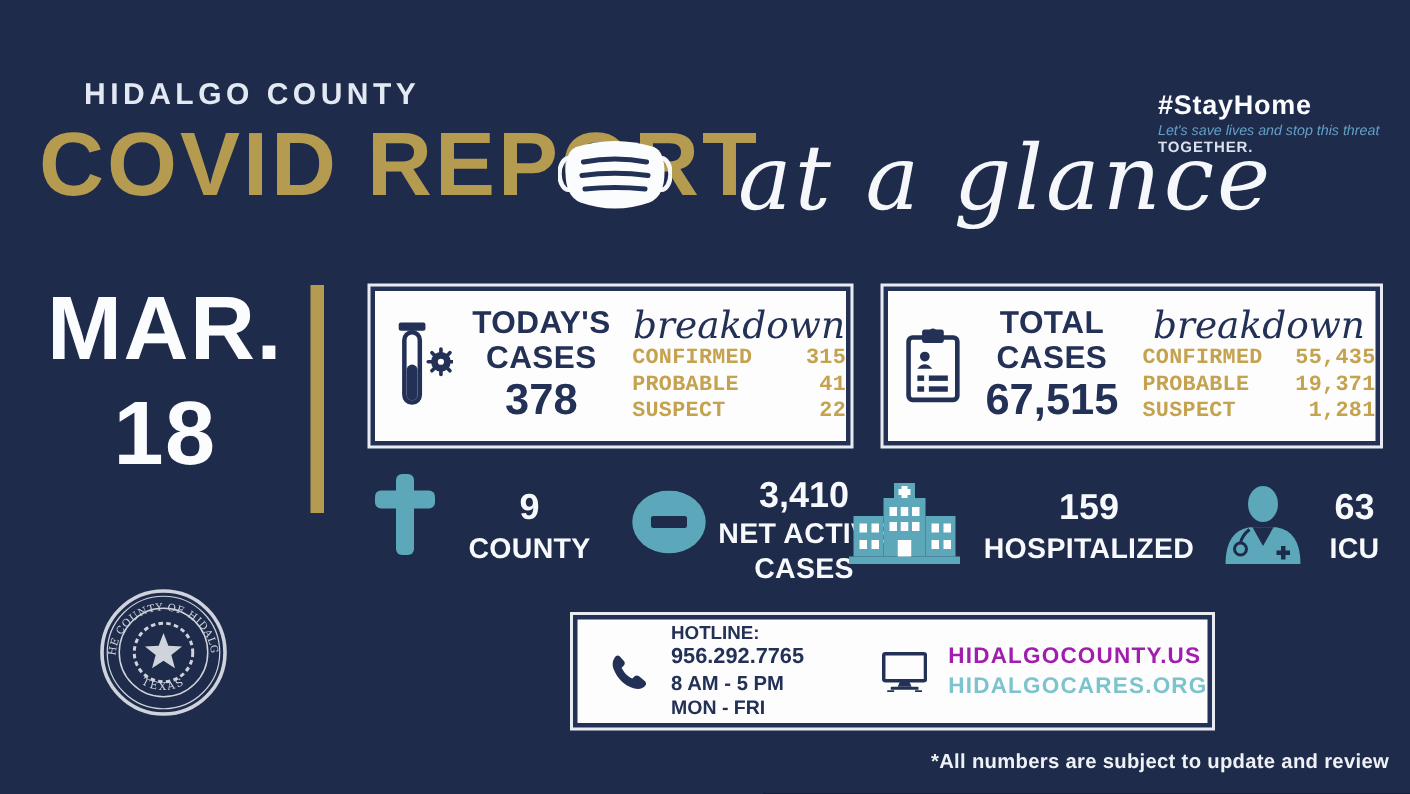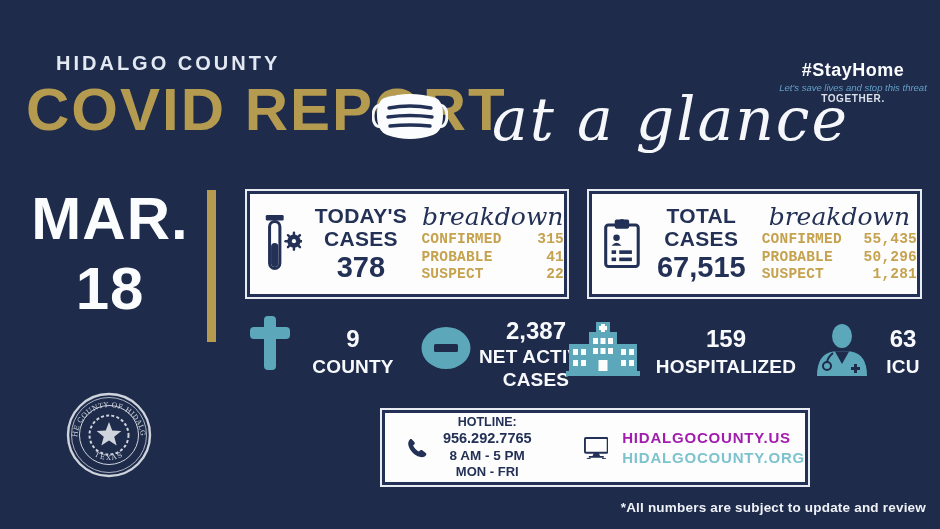--- a/index.html
+++ b/index.html
@@ -13,21 +13,21 @@
 
   
   .county-name { left:56px; top:52px; font-size:20px; font-weight:bold;
     letter-spacing:3px; color:#e3e9f2; }
   .main-title { left:26px; top:80px; font-size:60px; line-height:1;
     font-weight:bold; letter-spacing:2px; color:#b59b50; }
   .tagline { left:492px; top:84px; font-size:60px; color:#f5f7fa;
     font-family:"DejaVu Serif", serif; font-style:italic; letter-spacing:2px; }
   .mask-icon { left:372px; top:86px; }
 
-  .stayhome { left:772px; top:60px; width:162px; text-align:center; }
+  .stayhome { left:772px; top:60px; width:162px; text-align:left; }
   .stayhome-tag { font-size:18px; font-weight:bold; color:#fbfcfe; letter-spacing:0.5px; }
   .stayhome-sub { font-size:9.5px; font-style:italic; color:#64a0c8; margin-top:1px; }
   .stayhome-together { font-size:10px; font-weight:bold; color:#d9e1ec; letter-spacing:0.6px; }
 
   
   .date-block { left:12px; top:184px; width:196px; text-align:center;
     color:#fbfcfe; font-weight:bold; font-size:60px; line-height:1.17; letter-spacing:1px; }
   .gold-bar { left:207px; top:190px; width:9px; height:152px; background:#b59b50; }
 
   
@@ -57,21 +57,21 @@
   .stat-net    { left:474px; top:316px; width:124px; line-height:1.22; }
   .stat-hosp   { left:644px; top:324px; width:164px; }
   .stat-icu    { left:874px; top:324px; width:58px; }
   .cross-pos    { left:250px; top:316px; }
   .minus-pos    { left:421px; top:327px; }
   .hospital-pos { left:566px; top:322px; }
   .doctor-pos   { left:814px; top:324px; }
 
   
   .card-hotline { left:382px; top:410px; width:426px; height:75px; padding-left:22px; }
-  .hotline-text { width:142px; margin-left:16px; text-align:center;
+  .hotline-text { width:142px; margin-left:16px; 
     color:#233156; font-weight:bold; line-height:1.22; }
   .hotline-title { font-size:12.5px; }
   .hotline-phone { font-size:14.5px; }
   .hotline-hours { font-size:13.5px; }
   .hotline-days  { font-size:13px; }
   .monitor-pos { margin-left:52px; }
   .sites { margin-left:14px; line-height:1.3; }
   .site-primary { font-size:15px; font-weight:bold; color:#a21caf; letter-spacing:0.8px; }
   .site-secondary { font-size:15px; font-weight:bold; color:#7cc3cd; letter-spacing:0.8px; }
 
@@ -164,21 +164,21 @@
       <div class="case-value">67,515</div>
     </div>
     <div class="breakdown">
       <div class="breakdown-title">breakdown</div>
       <div class="bk-row">
         <span>CONFIRMED</span>
         <span>55,435</span>
       </div>
       <div class="bk-row">
         <span>PROBABLE</span>
-        <span>50,296</span>
+        <span>19,371</span>
       </div>
       <div class="bk-row">
         <span>SUSPECT</span>
         <span>1,281</span>
       </div>
     </div>
   </div>
 
   <svg class="abs cross-pos" width="40" height="54" viewBox="0 0 40 54">
     <rect x="14" y="0" width="12" height="54" rx="4" fill="#5ca7b9"></rect>
@@ -188,21 +188,21 @@
     <div class="stat-value">9</div>
     <div class="stat-label">COUNTY</div>
 
   </div>
 
   <svg class="abs minus-pos" width="50" height="42" viewBox="0 0 50 42">
     <ellipse cx="25" cy="21" rx="24.5" ry="21" fill="#5ca7b9"></ellipse>
     <rect x="13" y="17" width="24" height="8" rx="1.5" fill="#1e2b4b"></rect>
   </svg>
   <div class="abs stat-text stat-net">
-    <div class="stat-value">2,387</div>
+    <div class="stat-value">3,410</div>
     <div class="stat-label">NET ACTIVE</div>
     <div class="stat-label">CASES</div>
   </div>
 
   <svg class="abs hospital-pos" width="74" height="54" viewBox="0 0 74 54">
     <rect x="0" y="49" width="74" height="5" fill="#5ca7b9"></rect>
     <rect x="3" y="22" width="20" height="27" fill="#5ca7b9"></rect>
     <rect x="51" y="22" width="20" height="27" fill="#5ca7b9"></rect>
     <rect x="23" y="10" width="28" height="39" fill="#5ca7b9"></rect>
     <rect x="30" y="0" width="14" height="12" fill="#5ca7b9"></rect>
@@ -259,21 +259,21 @@
     </div>
     <svg class="monitor-pos" width="52" height="46" viewBox="0 0 52 46">
       <rect x="2" y="2" width="48" height="31" rx="2" fill="#fdfdfd" stroke="#233156" stroke-width="4"></rect>
       <polygon points="21,33 31,33 34,40 18,40" fill="#233156"></polygon>
       <rect x="10" y="40" width="32" height="3.5" rx="1" fill="#233156"></rect>
       <rect x="6" y="44" width="8" height="2" fill="#233156"></rect>
       <rect x="38" y="44" width="8" height="2" fill="#233156"></rect>
     </svg>
     <div class="sites">
       <div class="site-primary">HIDALGOCOUNTY.US</div>
-      <div class="site-secondary">HIDALGOCOUNTY.ORG</div>
+      <div class="site-secondary">HIDALGOCARES.ORG</div>
     </div>
   </div>
 
   <svg class="abs seal-pos" width="86" height="86" viewBox="0 0 86 86" opacity="0.85">
     <defs>
       <path id="sealTopArc" d="M 11,47 A 32,32 0 1 1 75,47" fill="none"></path>
       <path id="sealBottomArc" d="M 18,52 A 27.5,27.5 0 0 0 68,52" fill="none"></path>
     </defs>
     <circle cx="43" cy="43" r="41" fill="none" stroke="#eef1f6" stroke-width="2.4"></circle>
     <circle cx="43" cy="43" r="37.5" fill="none" stroke="#eef1f6" stroke-width="0.8"></circle>

